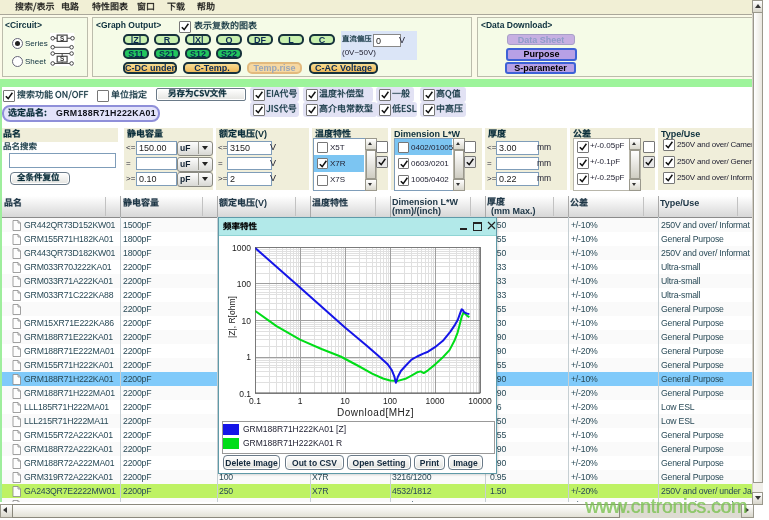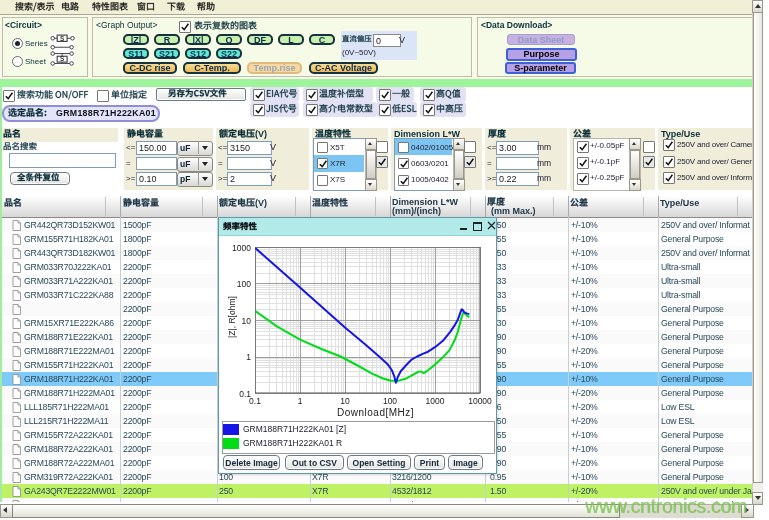--- a/index.html
+++ b/index.html
@@ -1,21 +1,21 @@
 <!DOCTYPE html>
 <html><head><meta charset="utf-8"><style>
 html,body{margin:0;padding:0}
 body{width:769px;height:520px;position:relative;overflow:hidden;
  font-family:"Liberation Sans",sans-serif;background:#fff}
 .abs{position:absolute}
 .btn{position:absolute;border:2px solid #17323c;border-radius:5px;
  font-weight:bold;font-size:9px;color:#0a2a52;text-align:center;
  display:flex;align-items:center;justify-content:center}
 .grn{background:#c8f0af}
-.cyn{background:#5eead4}
+.cyn{background:#22c55e}
 .org{background:linear-gradient(#f7dc90,#efb95a)}
 .inp{position:absolute;background:#fff;border:1px solid #7f9db9;
  font-size:9px;color:#222;padding:0 2px;display:flex;align-items:center}
 .cb{position:absolute;width:10px;height:10px;background:#fff;border:1px solid #777;border-radius:1px;font-size:0;line-height:0}
 .cb svg{display:block}
 .lav{position:absolute;background:#e2e2f4;border-radius:3px}
 .fh{position:absolute;font-size:9px;font-weight:bold;color:#0c2f3c}
 .cell{position:absolute;font-size:8.7px;letter-spacing:-0.2px;color:#294a57;white-space:nowrap}
 .hdrtxt{position:absolute;font-size:9px;font-weight:bold;color:#203848;white-space:nowrap}
 .pbtn{position:absolute;background:linear-gradient(#ffffff,#e4e4e0);
@@ -70,41 +70,41 @@
 <circle cx="3" cy="16" r="2"></circle>
       <circle cx="24" cy="16" r="2"></circle>
 <circle cx="3" cy="23" r="2"></circle>
       <circle cx="24" cy="23" r="2"></circle>
 <circle cx="3" cy="34" r="2"></circle>
       <circle cx="24" cy="34" r="2"></circle>
 </g>
 <text x="13.5" y="9" font-size="7" font-weight="bold" fill="#333" text-anchor="middle" font-family="Liberation Sans">S</text>
 <text x="13.5" y="31.5" font-size="7" font-weight="bold" fill="#333" text-anchor="middle" font-family="Liberation Sans">S</text>
 </svg>
-<div class="abs" style="left:96px;top:20px;font-size:8.5px;font-weight:normal;color:#0c2f3c">&lt;Graph Output&gt;</div>
+<div class="abs" style="left:96px;top:20px;font-size:8.5px;font-weight:bold;color:#0c2f3c">&lt;Graph Output&gt;</div>
 <span class="cb" style="left:179px;top:21px;width:10px;height:10px">
     <svg viewBox="0 0 10 10" width="10" height="10">
       <path d="M1.8 5.2 L4.2 7.6 L8.4 1.8" stroke="#111" stroke-width="1.5" fill="none"></path>
     </svg>
   </span>
 <svg style="position:absolute;left:194px;top:21px" width="64" height="10" viewBox="0 0 64 10">
     <path fill="#0c2f3c" stroke="#0c2f3c" stroke-width="0.25" d="M2.3 8.5C2.5 8.3 2.8 8.2 5.3 7.4C5.3 7.3 5.2 7.0 5.2 6.8L3.0 7.5V5.5C3.6 5.1 4.0 4.7 4.4 4.3C5.1 6.2 6.4 7.5 8.3 8.2C8.4 8.0 8.5 7.7 8.7 7.6C7.8 7.3 7.0 6.9 6.4 6.3C7.0 5.9 7.6 5.5 8.2 5.0L7.6 4.6C7.2 5.0 6.6 5.5 6.0 5.9C5.7 5.4 5.3 4.9 5.1 4.3H8.4V3.7H4.8V2.9H7.7V2.3H4.8V1.6H8.1V1.0H4.8V0.2H4.1V1.0H0.9V1.6H4.1V2.3H1.4V2.9H4.1V3.7H0.6V4.3H3.6C2.7 5.0 1.4 5.7 0.3 6.1C0.5 6.2 0.7 6.5 0.8 6.6C1.3 6.5 1.8 6.2 2.3 5.9V7.2C2.3 7.6 2.1 7.8 2.0 7.8C2.1 8.0 2.2 8.3 2.3 8.5Z M11.1 4.6C10.7 5.6 10.1 6.6 9.3 7.2C9.5 7.3 9.8 7.5 9.9 7.6C10.6 6.9 11.4 5.9 11.8 4.8ZM15.2 4.9C15.8 5.7 16.5 6.9 16.7 7.7L17.4 7.3C17.1 6.6 16.4 5.4 15.8 4.6ZM10.3 0.8V1.5H16.7V0.8ZM9.5 3.0V3.7H13.1V7.6C13.1 7.7 13.1 7.7 12.9 7.8C12.8 7.8 12.2 7.8 11.6 7.7C11.7 7.9 11.8 8.2 11.8 8.5C12.6 8.5 13.1 8.4 13.4 8.3C13.8 8.2 13.9 8.0 13.9 7.6V3.7H17.5V3.0Z M20.6 3.8H24.8V4.4H20.6ZM20.6 2.7H24.8V3.3H20.6ZM19.9 2.2V4.9H20.9C20.4 5.6 19.6 6.2 18.8 6.6C19.0 6.7 19.2 6.9 19.3 7.0C19.7 6.8 20.1 6.6 20.4 6.2C20.8 6.6 21.3 7.0 21.8 7.3C20.7 7.6 19.5 7.8 18.3 7.9C18.4 8.0 18.5 8.3 18.6 8.5C19.9 8.3 21.3 8.1 22.6 7.6C23.7 8.0 24.9 8.3 26.3 8.4C26.4 8.2 26.5 7.9 26.7 7.8C25.5 7.7 24.3 7.6 23.4 7.3C24.2 6.9 24.9 6.3 25.4 5.7L24.9 5.4L24.8 5.4H21.2C21.4 5.3 21.5 5.1 21.6 4.9L21.6 4.9H25.5V2.2ZM20.4 0.2C20.0 1.1 19.2 1.9 18.4 2.4C18.6 2.6 18.8 2.8 18.9 3.0C19.3 2.6 19.8 2.1 20.2 1.6H26.1V1.1H20.6C20.8 0.8 20.9 0.6 21.0 0.4ZM24.3 6.0C23.9 6.4 23.2 6.7 22.5 7.0C21.9 6.7 21.3 6.4 20.9 6.0Z M31.0 0.4C30.8 0.7 30.5 1.2 30.3 1.5L30.8 1.8C31.0 1.5 31.3 1.0 31.6 0.6ZM27.8 0.6C28.0 1.0 28.3 1.5 28.4 1.8L28.9 1.6C28.8 1.2 28.5 0.8 28.3 0.4ZM30.7 5.4C30.5 5.9 30.2 6.3 29.9 6.6C29.5 6.4 29.2 6.3 28.8 6.1C29.0 5.9 29.1 5.7 29.2 5.4ZM28.0 6.4C28.4 6.5 28.9 6.8 29.4 7.0C28.8 7.4 28.1 7.7 27.4 7.9C27.5 8.0 27.6 8.2 27.7 8.4C28.5 8.2 29.3 7.8 29.9 7.3C30.2 7.5 30.5 7.6 30.7 7.8L31.1 7.4C30.9 7.2 30.7 7.0 30.4 6.9C30.9 6.4 31.2 5.7 31.5 5.0L31.1 4.8L31.0 4.8H29.5L29.7 4.4L29.1 4.3C29.0 4.4 28.9 4.6 28.9 4.8H27.6V5.4H28.6C28.4 5.8 28.2 6.1 28.0 6.4ZM29.3 0.2V1.9H27.4V2.4H29.1C28.7 3.0 28.0 3.6 27.4 3.8C27.5 4.0 27.6 4.2 27.7 4.3C28.3 4.0 28.9 3.5 29.3 3.0V4.1H29.9V2.9C30.4 3.2 30.9 3.6 31.1 3.8L31.5 3.3C31.3 3.2 30.5 2.7 30.1 2.4H31.8V1.9H29.9V0.2ZM32.7 0.3C32.4 1.8 32.0 3.3 31.3 4.3C31.5 4.4 31.7 4.6 31.8 4.7C32.1 4.4 32.3 4.0 32.5 3.5C32.7 4.4 32.9 5.2 33.2 5.9C32.7 6.8 32.0 7.5 31.1 7.9C31.2 8.1 31.4 8.3 31.4 8.5C32.4 8.0 33.0 7.4 33.6 6.6C34.0 7.3 34.6 8.0 35.3 8.4C35.4 8.2 35.6 8.0 35.7 7.8C35.0 7.4 34.4 6.8 33.9 6.0C34.4 5.0 34.7 3.9 34.9 2.6H35.5V1.9H33.0C33.1 1.4 33.2 0.9 33.3 0.4ZM34.3 2.6C34.1 3.6 33.9 4.5 33.6 5.3C33.3 4.4 33.0 3.5 32.8 2.6Z M41.0 3.9C41.5 4.6 42.1 5.5 42.3 6.0L42.9 5.7C42.6 5.1 42.0 4.3 41.5 3.6ZM38.2 0.2C38.1 0.6 37.9 1.2 37.8 1.6H36.8V8.2H37.4V7.5H39.9V1.6H38.4C38.6 1.2 38.7 0.7 38.9 0.3ZM37.4 2.2H39.3V4.1H37.4ZM37.4 6.9V4.7H39.3V6.9ZM41.4 0.1C41.1 1.4 40.6 2.6 40.0 3.4C40.1 3.5 40.4 3.7 40.6 3.8C40.9 3.4 41.1 2.8 41.4 2.2H43.7C43.6 5.8 43.5 7.2 43.2 7.5C43.1 7.7 43.0 7.7 42.8 7.7C42.6 7.7 42.0 7.7 41.4 7.6C41.6 7.8 41.6 8.1 41.7 8.3C42.2 8.3 42.7 8.3 43.0 8.3C43.3 8.3 43.5 8.2 43.7 7.9C44.1 7.5 44.2 6.1 44.4 1.9C44.4 1.9 44.4 1.6 44.4 1.6H41.6C41.8 1.2 41.9 0.7 42.0 0.3Z M48.4 5.2C49.1 5.4 50.0 5.7 50.5 5.9L50.8 5.5C50.3 5.3 49.4 5.0 48.7 4.8ZM47.5 6.4C48.7 6.5 50.3 6.9 51.1 7.2L51.4 6.7C50.6 6.4 49.0 6.0 47.8 5.9ZM45.8 0.6V8.5H46.4V8.1H52.6V8.5H53.3V0.6ZM46.4 7.5V1.2H52.6V7.5ZM48.7 1.4C48.3 2.1 47.5 2.8 46.7 3.3C46.9 3.4 47.1 3.6 47.2 3.7C47.5 3.5 47.8 3.3 48.0 3.0C48.3 3.3 48.6 3.6 49.0 3.8C48.2 4.2 47.4 4.5 46.6 4.6C46.7 4.8 46.8 5.0 46.9 5.2C47.8 5.0 48.7 4.6 49.6 4.2C50.3 4.6 51.2 4.9 52.0 5.1C52.1 4.9 52.3 4.7 52.4 4.6C51.6 4.4 50.8 4.2 50.1 3.9C50.8 3.4 51.4 2.9 51.7 2.3L51.4 2.1L51.3 2.1H48.9C49.1 1.9 49.2 1.7 49.3 1.6ZM48.4 2.7 48.5 2.6H50.8C50.5 3.0 50.0 3.3 49.6 3.6C49.1 3.3 48.7 3.0 48.4 2.7Z M56.3 8.5C56.5 8.3 56.8 8.2 59.3 7.4C59.3 7.3 59.2 7.0 59.2 6.8L57.0 7.5V5.5C57.6 5.1 58.0 4.7 58.4 4.3C59.1 6.2 60.4 7.5 62.3 8.2C62.4 8.0 62.5 7.7 62.7 7.6C61.8 7.3 61.0 6.9 60.4 6.3C61.0 5.9 61.6 5.5 62.2 5.0L61.6 4.6C61.2 5.0 60.6 5.5 60.0 5.9C59.7 5.4 59.3 4.9 59.1 4.3H62.4V3.7H58.8V2.9H61.7V2.3H58.8V1.6H62.1V1.0H58.8V0.2H58.1V1.0H54.9V1.6H58.1V2.3H55.4V2.9H58.1V3.7H54.6V4.3H57.6C56.7 5.0 55.4 5.7 54.3 6.1C54.5 6.2 54.7 6.5 54.8 6.6C55.3 6.5 55.8 6.2 56.3 5.9V7.2C56.3 7.6 56.1 7.8 56.0 7.8C56.1 8.0 56.2 8.3 56.3 8.5Z"></path>
   </svg>
 <div class="btn grn" style="left:123px;top:34px;width:22px;height:7px">|Z|</div>
 <div class="btn grn" style="left:154px;top:34px;width:22px;height:7px">R</div>
 <div class="btn grn" style="left:185px;top:34px;width:22px;height:7px">|X|</div>
 <div class="btn grn" style="left:216px;top:34px;width:22px;height:7px">Q</div>
 <div class="btn grn" style="left:247px;top:34px;width:22px;height:7px">DF</div>
 <div class="btn grn" style="left:278px;top:34px;width:22px;height:7px">L</div>
 <div class="btn grn" style="left:309px;top:34px;width:22px;height:7px">C</div>
 <div class="btn cyn" style="left:123px;top:48px;width:22px;height:7px">S11</div>
 <div class="btn cyn" style="left:154px;top:48px;width:22px;height:7px">S21</div>
 <div class="btn cyn" style="left:185px;top:48px;width:22px;height:7px">S12</div>
 <div class="btn cyn" style="left:216px;top:48px;width:22px;height:7px">S22</div>
-<div class="btn org" style="left:123px;top:62px;width:50px;height:8px">C-DC rise</div>
+<div class="btn org" style="left:123px;top:62px;width:50px;height:8px">C-DC under</div>
 <div class="btn org" style="left:183px;top:62px;width:54px;height:8px">C-Temp.</div>
 <div class="btn" style="left:247px;top:62px;width:51px;height:8px;background:#f6d8a2;border-color:#e2ba7e;color:#9aa7b8">Temp.rise</div>
 <div class="btn org" style="left:309px;top:62px;width:65px;height:8px">C-AC Voltage</div>
 <div class="abs" style="left:341px;top:31px;width:76px;height:29px;background:#dbe5f7"></div>
 <svg style="position:absolute;left:342px;top:35px" width="30" height="9" viewBox="0 0 30 9">
     <path fill="#0c2f3c" stroke="#0c2f3c" stroke-width="0.25" d="M1.4 1.9V6.2H0.3V6.7H7.1V6.2H6.1V1.9H3.7L3.8 1.3H6.8V0.8H3.9L4.0 0.2L3.4 0.1L3.3 0.8H0.6V1.3H3.2L3.1 1.9ZM1.9 3.4H5.5V4.0H1.9ZM1.9 3.0V2.4H5.5V3.0ZM1.9 4.4H5.5V5.1H1.9ZM1.9 6.2V5.5H5.5V6.2Z M11.7 3.7V6.6H12.2V3.7ZM10.4 3.7V4.4C10.4 5.1 10.3 5.9 9.4 6.6C9.5 6.7 9.7 6.8 9.7 6.9C10.7 6.2 10.9 5.3 10.9 4.5V3.7ZM13.0 3.7V6.0C13.0 6.5 13.0 6.6 13.1 6.7C13.2 6.8 13.4 6.8 13.5 6.8C13.6 6.8 13.8 6.8 13.9 6.8C14.0 6.8 14.2 6.8 14.3 6.7C14.4 6.7 14.4 6.6 14.5 6.5C14.5 6.3 14.5 5.9 14.5 5.6C14.4 5.6 14.2 5.5 14.1 5.4C14.1 5.8 14.1 6.0 14.1 6.1C14.1 6.3 14.1 6.3 14.0 6.3C14.0 6.4 13.9 6.4 13.9 6.4C13.8 6.4 13.7 6.4 13.7 6.4C13.6 6.4 13.6 6.4 13.5 6.3C13.5 6.3 13.5 6.2 13.5 6.1V3.7ZM8.0 0.6C8.5 0.9 9.0 1.3 9.3 1.6L9.6 1.2C9.4 0.9 8.8 0.5 8.4 0.2ZM7.7 2.7C8.2 2.9 8.8 3.2 9.0 3.5L9.4 3.0C9.1 2.8 8.5 2.5 8.0 2.3ZM7.9 6.5 8.3 6.9C8.8 6.2 9.3 5.2 9.7 4.5L9.3 4.1C8.9 4.9 8.3 5.9 7.9 6.5ZM11.5 0.3C11.7 0.5 11.8 0.8 11.9 1.1H9.8V1.6H11.2C10.9 2.0 10.5 2.5 10.3 2.7C10.2 2.8 10.0 2.8 9.8 2.9C9.9 3.0 10.0 3.3 10.0 3.4C10.2 3.3 10.5 3.3 13.6 3.1C13.7 3.3 13.9 3.5 14.0 3.6L14.4 3.3C14.1 2.9 13.6 2.2 13.1 1.7L12.7 2.0C12.9 2.2 13.1 2.4 13.2 2.6L10.9 2.8C11.2 2.4 11.6 2.0 11.8 1.6H14.4V1.1H12.4C12.4 0.8 12.2 0.5 12.0 0.1Z M17.4 0.9V2.5C17.4 3.6 17.4 5.3 16.9 6.6C17.0 6.6 17.2 6.8 17.3 6.9C17.8 5.7 17.9 4.0 18.0 2.8H21.6V0.9H19.9C19.8 0.7 19.6 0.4 19.5 0.1L19.0 0.3C19.1 0.5 19.2 0.7 19.3 0.9ZM16.9 0.2C16.5 1.3 15.8 2.4 15.0 3.1C15.1 3.3 15.3 3.5 15.3 3.7C15.6 3.4 15.8 3.1 16.1 2.8V6.9H16.6V2.0C16.9 1.4 17.2 0.9 17.4 0.3ZM18.0 1.4H21.0V2.3H18.0ZM21.2 3.7V4.8H20.5V3.7ZM18.1 3.2V6.9H18.5V5.3H19.1V6.7H19.5V5.3H20.2V6.7H20.5V5.3H21.2V6.4C21.2 6.5 21.2 6.5 21.1 6.5C21.1 6.5 20.9 6.5 20.7 6.5C20.7 6.6 20.8 6.8 20.8 6.9C21.1 6.9 21.3 6.9 21.5 6.8C21.6 6.7 21.7 6.6 21.7 6.4V3.2ZM18.5 4.8V3.7H19.1V4.8ZM19.5 3.7H20.2V4.8H19.5Z M27.3 4.4C27.7 4.7 28.1 5.2 28.3 5.5L28.7 5.2C28.5 4.9 28.1 4.4 27.7 4.1ZM23.1 0.5V2.9C23.1 4.0 23.0 5.6 22.4 6.7C22.6 6.7 22.8 6.9 22.9 7.0C23.5 5.8 23.6 4.1 23.6 2.9V1.0H29.3V0.5ZM26.1 1.4V3.0H24.1V3.6H26.1V6.1H23.6V6.6H29.2V6.1H26.7V3.6H28.9V3.0H26.7V1.4Z"></path>
   </svg>
 <div class="inp" style="left:373px;top:34px;width:22px;height:11px;border-color:#888">0</div>
 <div class="abs" style="left:399px;top:35px;font-size:9px;color:#223">V</div>
 <div class="abs" style="left:342px;top:48px;font-size:8px;color:#223">(0V~50V)</div>

